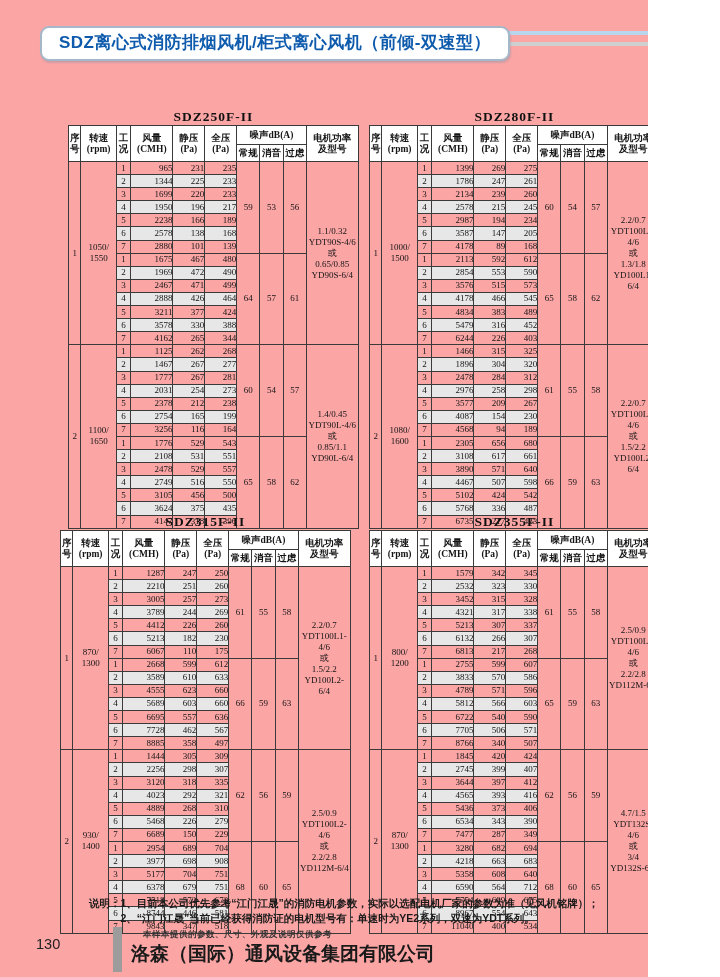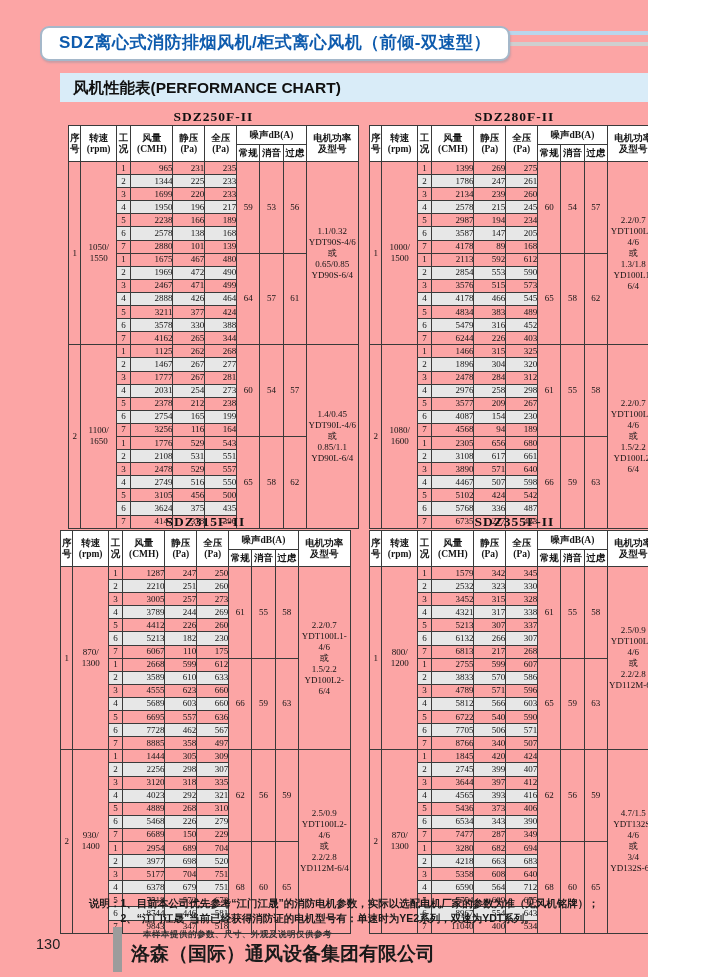--- a/index.html
+++ b/index.html
@@ -56,21 +56,20 @@
                 color:#333;letter-spacing:0.5px;margin-left:12px;}
   .company{position:absolute;top:941px;left:131px;font-size:19px;font-weight:bold;color:#1a1a1a;}
 </style>
 </head>
 <body>
 
 <div class="page">
   <div class="deco-line1"></div>
   <div class="deco-line2"></div>
   <div class="banner">SDZ离心式消防排烟风机/柜式离心风机（前倾-双速型）</div>
-  <div class="section">风机性能表(PERFORMANCE CHART)</div>
 
   <div id="tables-layer">
       <div class="tbl-wrap pos-0">
         <div class="tbl-title">SDZ250F-II</div>
         <table class="perf">
           <colgroup>
             <col style="width: 4.3%;">
             <col style="width: 12.2%;">
             <col style="width: 5%;">
             <col style="width: 14.5%;">
@@ -748,21 +747,21 @@
               <td class="n">689</td>
               <td class="n">704</td>
               <td class="c noise" rowspan="7">68</td>
               <td class="c noise" rowspan="7">60</td>
               <td class="c noise" rowspan="7">65</td>
             </tr>
             <tr>
               <td class="c alt">2</td>
               <td class="n alt">3977</td>
               <td class="n alt">698</td>
-              <td class="n alt">520</td>
+              <td class="n alt">908</td>
             </tr>
             <tr>
               <td class="c">3</td>
               <td class="n">5177</td>
               <td class="n">704</td>
               <td class="n">751</td>
             </tr>
             <tr>
               <td class="c alt">4</td>
               <td class="n alt">6378</td>

